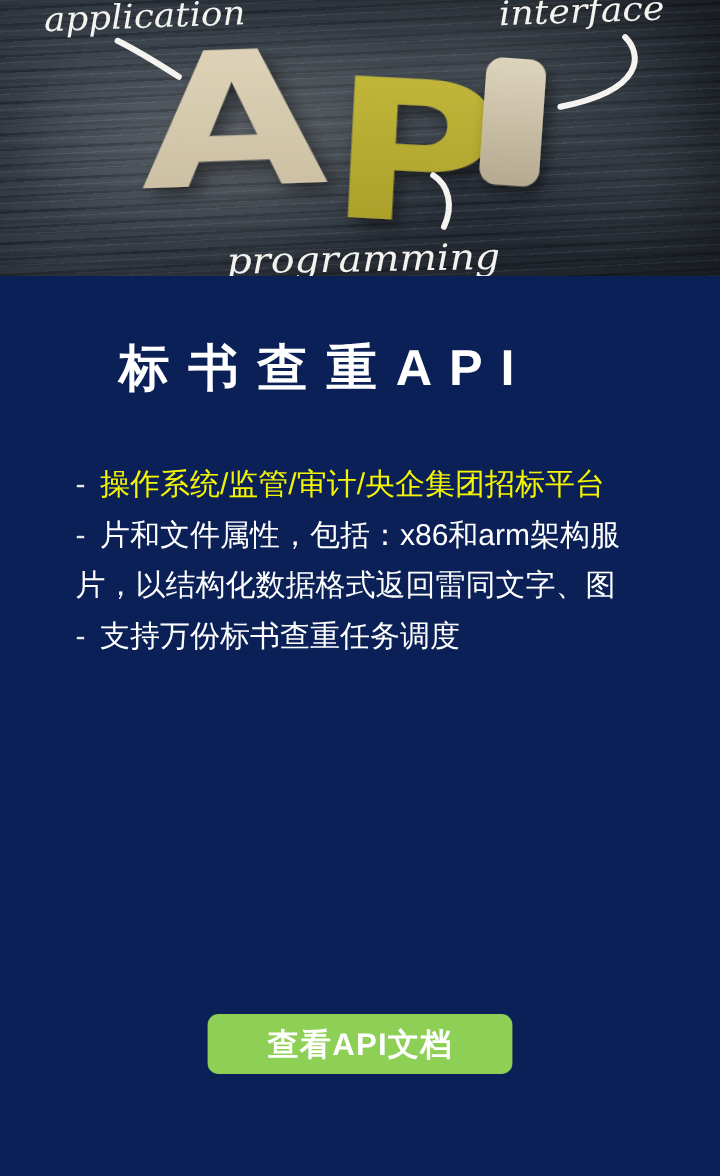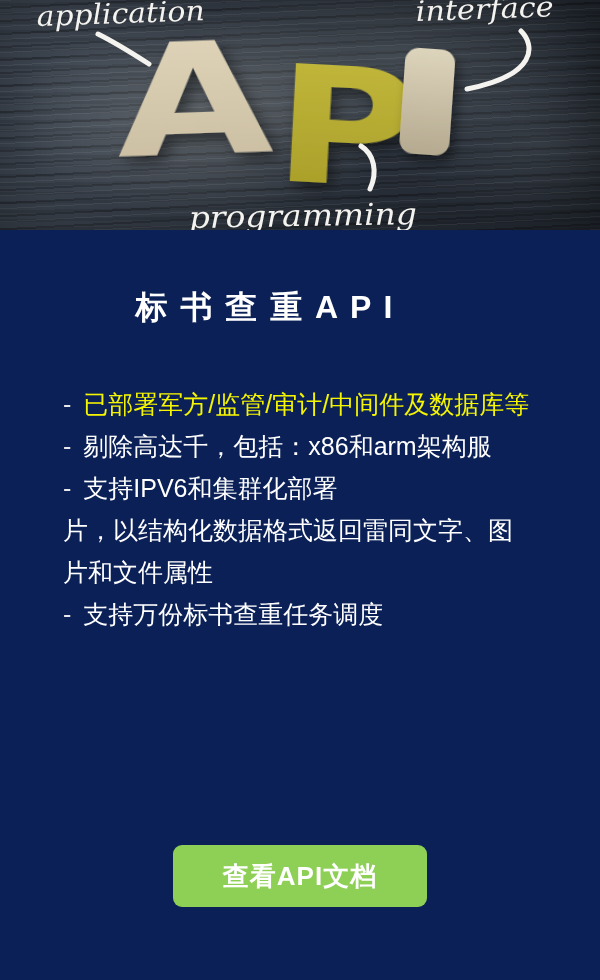--- a/index.html
+++ b/index.html
@@ -25,32 +25,32 @@
         rgba(0,0,0,0.10) 0px, rgba(0,0,0,0.10) 3px,
         rgba(0,0,0,0) 3px, rgba(0,0,0,0) 9px),
       linear-gradient(105deg,#454e5a 0%,#39414c 35%,#2b323c 65%,#262c35 100%);
     box-shadow:inset 0 0 90px rgba(0,0,0,0.45);
   }
   .hero svg{position:absolute;top:0;left:0;}
   
   .title{
     position:absolute;top:284px;left:0;width:530px;
     text-align:center;color:#ffffff;font-weight:bold;
-    font-size:32px;line-height:46px;letter-spacing:2px;white-space:nowrap;
+    font-size:42px;line-height:46px;letter-spacing:2px;white-space:nowrap;
   }
   .features{position:absolute;top:383px;left:63px;width:490px;}
   .line{
     height:42px;line-height:42px;font-size:25px;color:#ffffff;
     white-space:nowrap;
   }
   .line .dash{color:#e8e8e8;}
   .line .dash:not(:empty){margin-right:12px;}
   .line .ltext.hl{color:#f5f500;}
   .cta{
-    position:absolute;top:845px;left:173px;width:254px;height:62px;
+    position:absolute;top:845px;left:173px;width:254px;height:50px;
     background:#8ecf55;border:none;border-radius:9px;cursor:pointer;
     color:#ffffff;font-weight:bold;font-size:26px;letter-spacing:1px;
     font-family:"Liberation Sans","DejaVu Sans",sans-serif;
     display:flex;align-items:center;justify-content:center;
   }
 </style>
 </head>
 <body>
 
 <div class="page">
@@ -86,33 +86,27 @@
       <path d="M 98 34 Q 118 44 149 64" stroke="#f4f3ef" stroke-width="5" stroke-linecap="round" fill="none"></path>
       <path d="M 521 31 C 535 45 538 75 467 89" stroke="#f4f3ef" stroke-width="5" stroke-linecap="round" fill="none"></path>
       <path d="M 361 146 C 374 154 378 172 370 189" stroke="#f4f3ef" stroke-width="5" stroke-linecap="round" fill="none"></path>
     </svg>
   </div>
 
   <div class="title">标 书 查 重 A P I</div>
 
   <div class="features">
     <div class="line">
-      <span class="dash">-</span><span class="ltext hl">已部署军方/监管/审计/中间件及数据库等</span>
+      <span class="dash">-</span><span class="ltext hl">操作系统/监管/审计/央企集团招标平台</span>
     </div>
     <div class="line">
-      <span class="dash">-</span><span class="ltext">剔除高达千，包括：x86和arm架构服</span>
-    </div>
-    <div class="line">
-      <span class="dash">-</span><span class="ltext">支持IPV6和集群化部署</span>
+      <span class="dash">-</span><span class="ltext">片和文件属性，包括：x86和arm架构服</span>
     </div>
     <div class="line">
       <span class="dash"></span><span class="ltext">片，以结构化数据格式返回雷同文字、图</span>
-    </div>
-    <div class="line">
-      <span class="dash"></span><span class="ltext">片和文件属性</span>
     </div>
     <div class="line">
       <span class="dash">-</span><span class="ltext">支持万份标书查重任务调度</span>
     </div>
   </div>
 
   <button class="cta">查看API文档</button>
 </div>
 
 </body></html>

